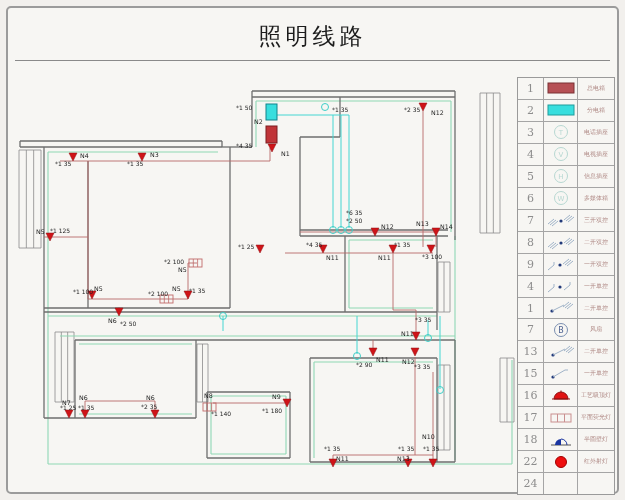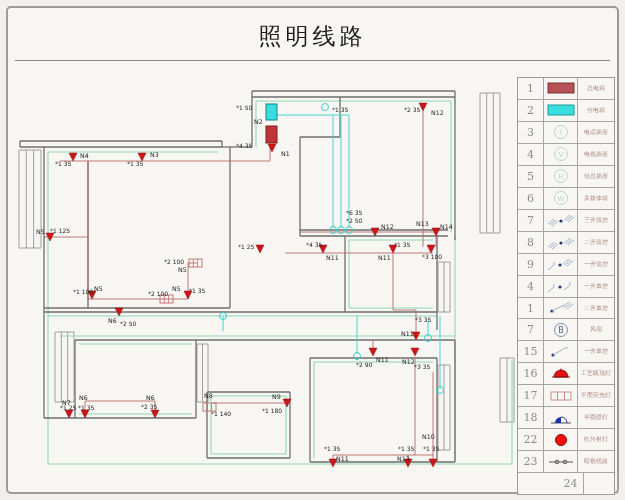--- a/index.html
+++ b/index.html
@@ -10,21 +10,21 @@
   .title-strip{position:absolute;left:15px;right:15px;top:12px;height:48px;
          border-bottom:1.5px solid #8a8a8a;display:flex;align-items:center;justify-content:center;}
   .title-text{font-family:"DejaVu Serif","Liberation Serif",serif;font-size:23px;color:#1c1c1c;
          letter-spacing:4px;}
   #plan-svg{position:absolute;left:0;top:0;width:625px;height:500px;}
   
   .legend{position:absolute;left:517px;top:77px;width:96px;height:416px;
           border:1px solid #9a9a9a;display:flex;flex-direction:column;background:#f7f6f3;}
   .legend-row{flex:1;display:grid;grid-template-columns:25px 35px 1fr;
           border-bottom:1px solid #a5a5a5;min-height:0;}
-  .legend-row:last-child{border-bottom:none;margin-left:40px;}
+  .legend-row:last-child{border-bottom:none;}
   .legend-num{display:flex;align-items:center;justify-content:center;
           font-family:"DejaVu Serif","Liberation Serif",serif;font-size:11px;color:#8d8d8d;}
   .legend-sym{display:flex;align-items:center;justify-content:center;
           border-left:1px solid #a5a5a5;border-right:1px solid #a5a5a5;}
   .legend-sym svg{width:30px;height:16px;display:block;}
   .legend-label{display:flex;align-items:center;justify-content:center;
           font-size:6px;color:#b08a86;letter-spacing:0;white-space:nowrap;overflow:hidden;}
 </style>
 </head>
 <body>
@@ -404,20 +404,35 @@
         <div class="legend-num">7</div>
         <div class="legend-sym">
           <svg viewBox="0 0 30 16" xmlns="http://www.w3.org/2000/svg">
             <circle cx="15" cy="8" r="6.5" fill="none" stroke="#7a8fb0"></circle>
             <text x="15" y="10.8" font-size="8" fill="#4a5f90" text-anchor="middle" font-family="DejaVu Sans">B</text>
           </svg>
         </div>
         <div class="legend-label">风扇</div>
       </div>
       <div class="legend-row">
+        <div class="legend-num">13</div>
+        <div class="legend-sym">
+          <svg viewBox="0 0 30 16" xmlns="http://www.w3.org/2000/svg">
+            <circle cx="7" cy="11" r="1.6" fill="#223a7a"></circle>
+            <line x1="7" y1="11" x2="19" y2="5" stroke="#9fb3c8" stroke-width="1"></line>
+            <g stroke="#9fb3c8" stroke-width="1">
+     <line x1="18" y1="7" x2="24" y2="2"></line>
+     <line x1="20" y1="8" x2="26" y2="3"></line>
+     <line x1="22" y1="9" x2="28" y2="4"></line>
+            </g>
+          </svg>
+        </div>
+        <div class="legend-label">二开单控</div>
+      </div>
+      <div class="legend-row">
         <div class="legend-num">15</div>
         <div class="legend-sym">
           <svg viewBox="0 0 30 16" xmlns="http://www.w3.org/2000/svg">
             <circle cx="7" cy="11" r="1.6" fill="#223a7a"></circle>
             <path d="M7 11 L19 4 L22 4" fill="none" stroke="#9fb3c8" stroke-width="1"></path>
           </svg>
         </div>
         <div class="legend-label">一开单控</div>
       </div>
       <div class="legend-row">
@@ -454,31 +469,20 @@
         <div class="legend-label">半圆壁灯</div>
       </div>
       <div class="legend-row">
         <div class="legend-num">22</div>
         <div class="legend-sym">
           <svg viewBox="0 0 30 16" xmlns="http://www.w3.org/2000/svg">
             <circle cx="15" cy="8" r="5.5" fill="#ee0f0f" stroke="#a00000"></circle>
           </svg>
         </div>
         <div class="legend-label">红外射灯</div>
-      </div>
-      <div class="legend-row">
-        <div class="legend-num">23</div>
-        <div class="legend-sym">
-          <svg viewBox="0 0 30 16" xmlns="http://www.w3.org/2000/svg">
-            <line x1="3" y1="8" x2="27" y2="8" stroke="#555"></line>
-            <circle cx="11" cy="8" r="1.8" fill="none" stroke="#555"></circle>
-            <circle cx="19" cy="8" r="1.8" fill="none" stroke="#555"></circle>
-          </svg>
-        </div>
-        <div class="legend-label">暗敷线路</div>
       </div>
       <div class="legend-row">
         <div class="legend-num">24</div>
         <div class="legend-sym">
           <svg viewBox="0 0 30 16" xmlns="http://www.w3.org/2000/svg"></svg>
         </div>
         <div class="legend-label"></div>
       </div>
     </div>
 </div>

